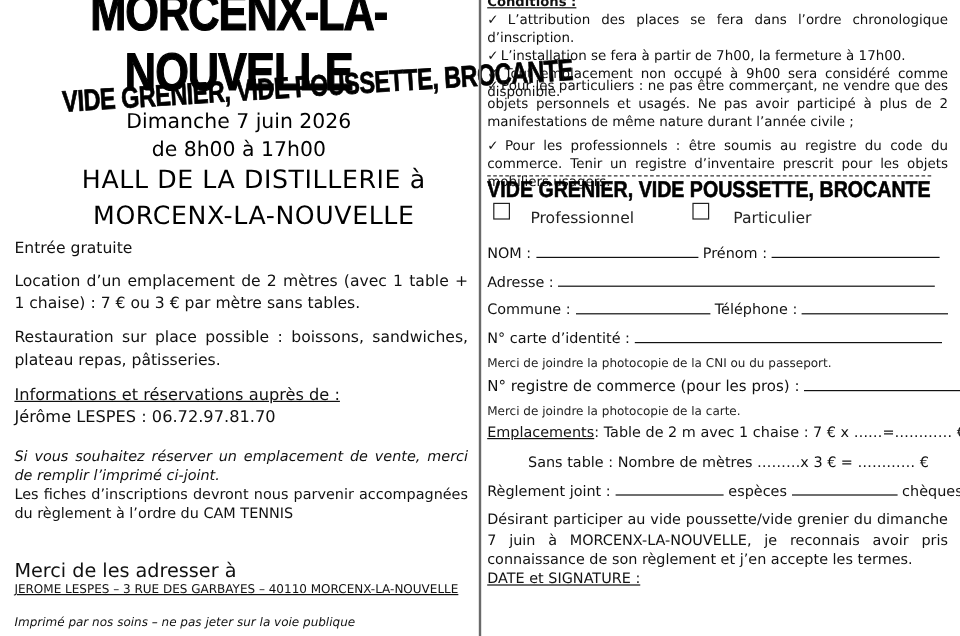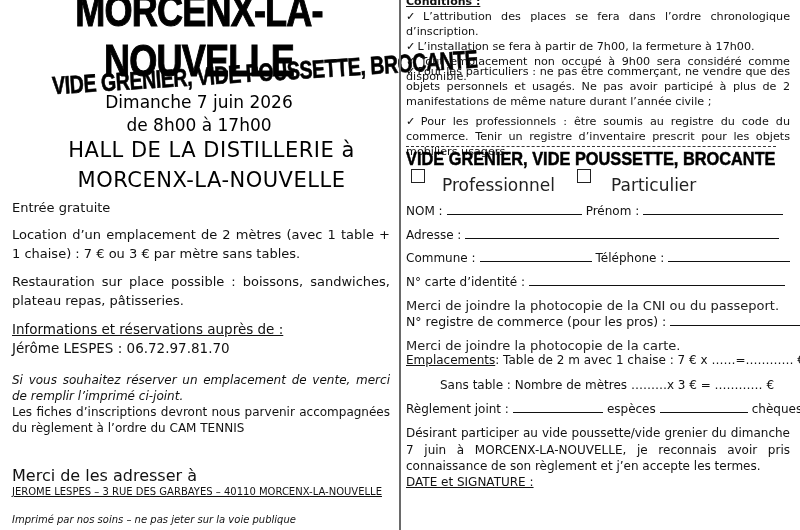--- a/index.html
+++ b/index.html
@@ -32,25 +32,25 @@
     .r { position: absolute; left: 4px; width: 384px; font-size: 11.2px; line-height: 15px; color: #111; text-align: justify; }
     .cond-title { position: absolute; left: 4px; top: -5px; font-size: 11px; font-weight: bold; text-decoration: underline; }
     .check { margin-right: 2px; }
     .dashed { position: absolute; left: 4px; top: 146px; width: 370px; border-top: 1px dashed #333; }
     .form-title {
       position: absolute; left: 4px; top: 148px; width: 380px;
       font-family: "Liberation Sans", sans-serif; font-weight: 900; font-size: 19px;
       color: #000; -webkit-text-stroke: 0.5px #000; transform: scaleX(0.86); transform-origin: left center; white-space: nowrap;
     }
     .cb { position: absolute; width: 14px; height: 14px; border: 1px solid #222; background: #fff; }
-    .cb-label { position: absolute; font-size: 17px; color: #222; }
+    .cb-label { position: absolute; font-size: 13px; color: #222; }
 
     .field-row { position: absolute; left: 4px; font-size: 12px; color: #111; white-space: nowrap; display: flex; align-items: baseline; }
     .line { display: inline-block; border-bottom: 1px solid #111; height: 12px; margin: 0 4px; }
-    .note { position: absolute; left: 4px; font-size: 13px; color: #222; }
+    .note { position: absolute; left: 4px; font-size: 10px; color: #222; }
     .para { position: absolute; left: 4px; width: 384px; font-size: 12px; line-height: 16.5px; color: #111; text-align: justify; }
   </style>
 </head>
 <body>
 
 <div class="col-left">
   <div class="big-title">MORCENX-LA-NOUVELLE</div>
   <div class="slant-title">VIDE GRENIER, VIDE POUSSETTE, BROCANTE</div>
   <div class="date-line" style="top:92px;">Dimanche 7 juin 2026</div>
   <div class="date-line" style="top:115px;">de 8h00 à 17h00</div>

